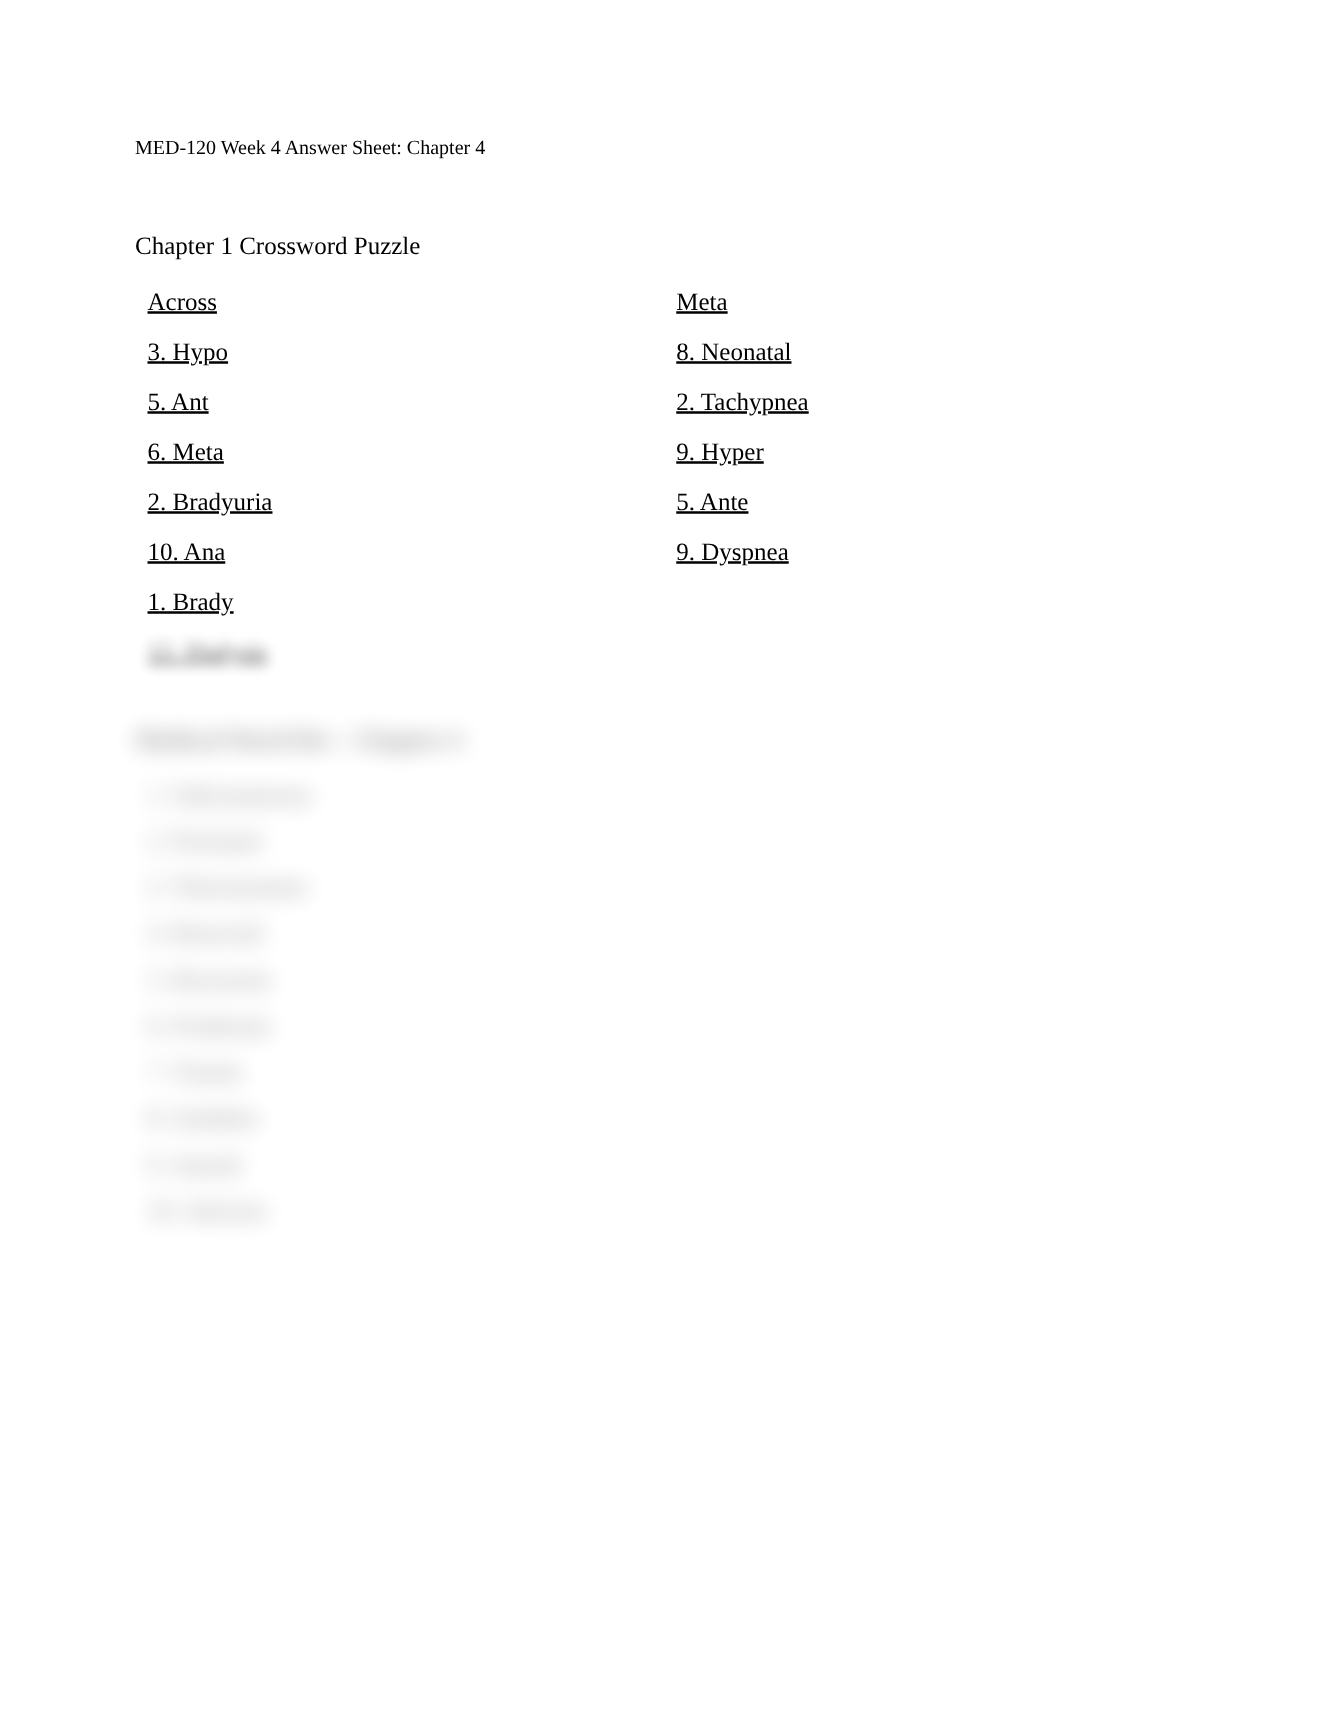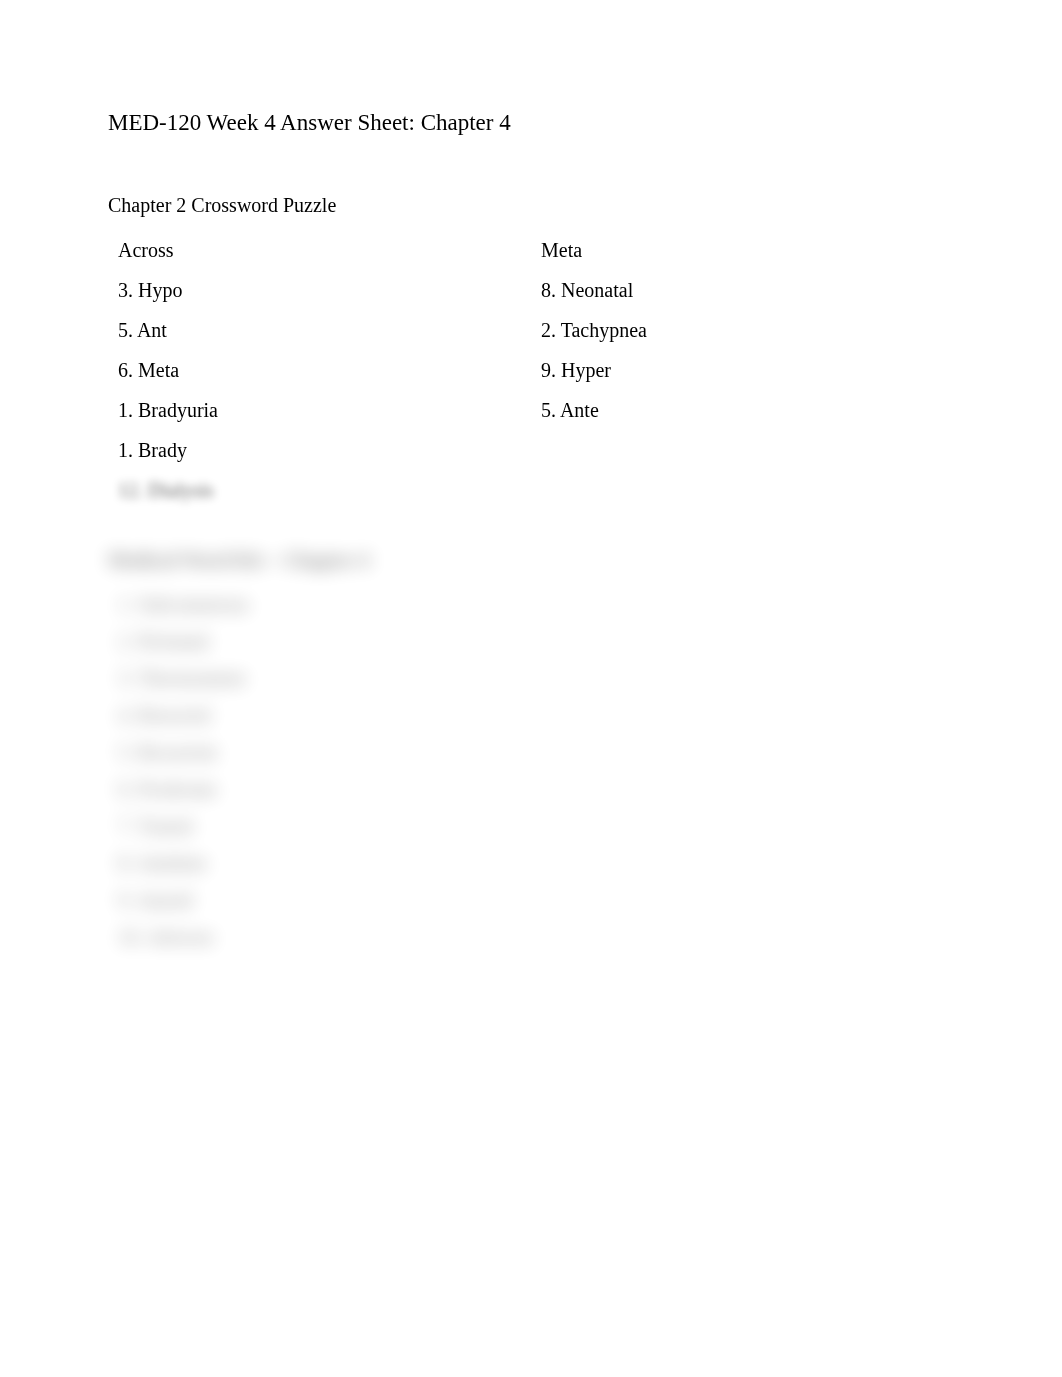--- a/index.html
+++ b/index.html
@@ -12,32 +12,33 @@
       background: #ffffff;
       width: 1062px;
       height: 1377px;
       position: relative;
       color: #000;
     }
     .content {
       padding: 110px 108px 0 108px;
     }
     .doc-title {
-      font-size: 23px;
+      font-size: 16px;
       margin-bottom: 58px;
       font-weight: normal;
     }
     .section-title {
       font-size: 20px;
       margin-bottom: 14px;
       font-weight: normal;
     }
     .two-col-table {
       width: 100%;
       border-collapse: collapse;
+      text-decoration: underline;
     }
     .two-col-table td {
       width: 50%;
       font-size: 20px;
       padding: 8px 10px 8px 10px;
       border-bottom: 1px solid transparent;
       vertical-align: top;
     }
     .two-col-table tr:first-child td {
       font-weight: normal;
@@ -62,43 +63,47 @@
     .section2-wrap {
       margin-top: 38px;
     }
   </style>
 </head>
 <body>
 
 <div class="content">
   <div class="doc-title">MED-120 Week 4 Answer Sheet: Chapter 4</div>
 
-  <div class="section-title">Chapter 2 Crossword Puzzle</div>
+  <div class="section-title">Chapter 1 Crossword Puzzle</div>
 
   <table class="two-col-table">
     <tbody>
         <tr>
       <td>Across</td>
       <td>Meta</td>
     </tr>
     <tr>
       <td>3. Hypo</td>
       <td>8. Neonatal</td>
     </tr>
     <tr>
       <td>5. Ant</td>
       <td>2. Tachypnea</td>
     </tr>
     <tr>
       <td>6. Meta</td>
       <td>9. Hyper</td>
     </tr>
     <tr>
-      <td>1. Bradyuria</td>
+      <td>2. Bradyuria</td>
       <td>5. Ante</td>
+    </tr>
+    <tr>
+      <td>10. Ana</td>
+      <td>9. Dyspnea</td>
     </tr>
     <tr>
       <td>1. Brady</td>
       <td></td>
     </tr>
     <tr class="blur-light">
       <td>12. Dialysis</td>
       <td></td>
     </tr>
   </tbody>

